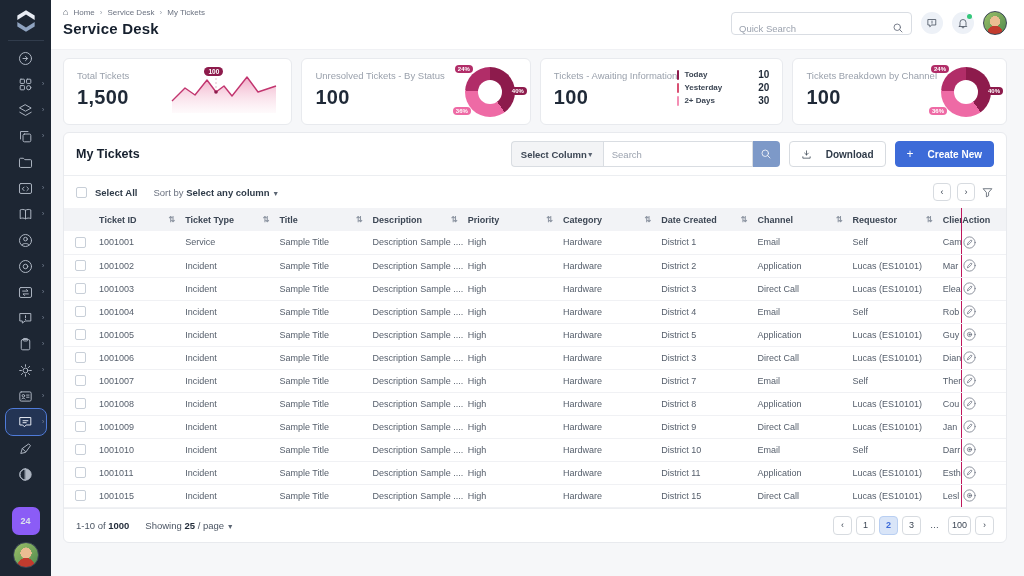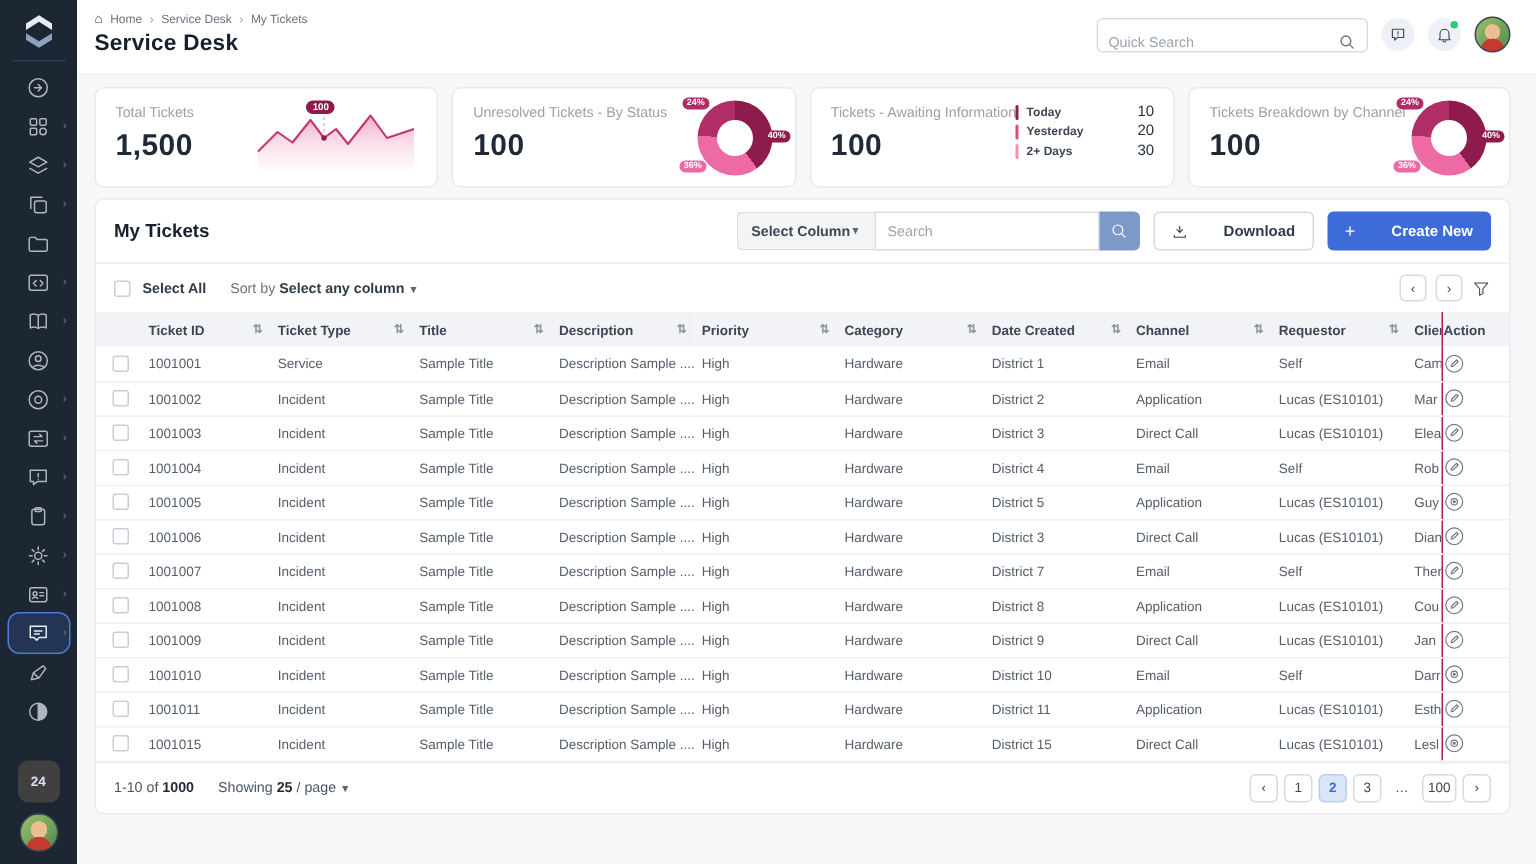--- a/index.html
+++ b/index.html
@@ -9,21 +9,21 @@
   
   .sidebar { position:fixed; left:0; top:0; width:51px; height:576px; background:#1d2633; display:flex; flex-direction:column; align-items:center; z-index:10; }
   .logo { width:26px; height:26px; margin:8px 0 6px; }
   .side-sep { width:36px; height:1px; background:#313c4c; margin-bottom:4px; }
   .nav-item { width:40px; height:26px; display:flex; align-items:center; justify-content:center; position:relative; border-radius:7px; margin:0; cursor:pointer; }
   .nav-item svg { width:17px; height:17px; stroke:#aeb6c2; fill:none; stroke-width:1.4; stroke-linecap:round; stroke-linejoin:round; }
   .nav-item .chev { position:absolute; right:1px; top:50%; transform:translateY(-50%); color:#717b8c; font-size:8px; line-height:1; }
   .nav-item.active { background:#233454; outline:1px solid #4f7bd9; }
   .nav-item.active svg { stroke:#e8ecf4; }
   .side-bottom { margin-top:auto; display:flex; flex-direction:column; align-items:center; gap:7px; padding-bottom:8px; }
-  .tile24 { width:28px; height:28px; border-radius:7px; background:#404040; color:#dbe2ec; font-size:9px; font-weight:bold; display:flex; align-items:center; justify-content:center; }
+  .tile24 { width:28px; height:28px; border-radius:7px; background:#8b5cf6; color:#dbe2ec; font-size:9px; font-weight:bold; display:flex; align-items:center; justify-content:center; }
   .avatar { width:26px; height:26px; border-radius:50%;
     background:
       radial-gradient(circle at 50% 98%, #c23b2e 0 32%, rgba(0,0,0,0) 33%),
       radial-gradient(circle at 50% 42%, #ebbd92 0 30%, rgba(0,0,0,0) 31%),
       linear-gradient(135deg,#9cc068,#4f8a4e);
     border:1px solid #3a4556; }
 
   
   .main { margin-left:51px; width:973px; height:576px; }
   .topbar { background:#ffffff; height:50px; display:flex; align-items:flex-start; padding:7px 17px 0 12px; border-bottom:1px solid #f0f1f4; }
@@ -55,35 +55,35 @@
   .donut { width:50px; height:50px; border-radius:50%; margin-left:4px; }
   .donut::after { content:""; position:absolute; left:17px; top:13px; width:24px; height:24px; border-radius:50%; background:#fff; }
   .pct { position:absolute; color:#fff; font-size:6px; font-weight:bold; padding:1px 3px; border-radius:4px; z-index:2; }
   .pct-24 { left:-6px; top:-2px; background:#b12d68; }
   .pct-40 { right:-10px; top:20px; background:#8d1b4c; }
   .pct-36 { left:-8px; bottom:4px; background:#ee6aa5; }
   .awaiting-legend { display:flex; flex-direction:column; gap:2px; margin-top:-1px; min-width:92px; }
   .leg-row { display:flex; align-items:center; font-size:8px; color:#374151; }
   .leg-bar { width:2px; height:10px; border-radius:1px; margin-right:5px; }
   .leg-label { font-weight:bold; color:#3c4654; }
-  .leg-val { margin-left:auto; font-size:10px; font-weight:normal; color:#1f2937; }
+  .leg-val { margin-left:auto; font-size:10px; font-weight:bold; color:#1f2937; }
 
   
   .panel { margin-top:7px; background:#fff; border:1px solid #e8eaee; border-radius:6px; overflow:hidden; }
   .panel-head { display:flex; align-items:center; padding:8px 12px; }
   .panel-title { font-size:12.5px; font-weight:bold; color:#16202e; }
   .head-controls { margin-left:auto; display:flex; align-items:center; gap:9px; }
   .search-group { display:flex; align-items:stretch; height:26px; }
   .sel-col { background:#f3f4f6; border:1px solid #d9dde2; border-right:none; border-radius:4px 0 0 4px; font-size:9.5px; font-weight:bold; color:#3c4654; display:flex; align-items:center; gap:0; padding:0 9px; cursor:pointer; }
   .sel-col .chev { font-size:7px; color:#5b6573; }
   .search-group input { width:150px; border:1px solid #d9dde2; font-size:9.5px; padding:0 8px; outline:none; color:#374151; font-family:inherit; }
   .search-group input::placeholder { color:#9ca3af; }
   .search-submit { width:27px; background:#7d99c8; border:none; border-radius:0 4px 4px 0; display:flex; align-items:center; justify-content:center; cursor:pointer; }
   .search-submit svg { width:12px; height:12px; stroke:#fff; fill:none; stroke-width:1.6; stroke-linecap:round; }
-  .btn { height:26px; border-radius:4px; font-size:10px; font-weight:bold; display:flex; align-items:center; gap:24px; padding:0 11px; cursor:pointer; font-family:inherit; }
+  .btn { height:26px; border-radius:4px; font-size:10px; font-weight:bold; display:flex; align-items:center; gap:14px; padding:0 11px; cursor:pointer; font-family:inherit; }
   .btn-ghost { background:#fff; border:1px solid #d7dbe0; color:#2f3b49; }
   .btn-ghost svg { width:11px; height:11px; stroke:#2f3b49; fill:none; stroke-width:1.6; stroke-linecap:round; stroke-linejoin:round; }
   .btn-primary { background:#3d6bd8; border:1px solid #3d6bd8; color:#fff; }
   .btn-primary .plus { font-size:12px; font-weight:normal; }
 
   .sub-head { display:flex; align-items:center; gap:8px; padding:7px 12px; border-top:1px solid #eceef1; }
   .checkbox { width:11px; height:11px; border:1px solid #c8cfd8; border-radius:2px; background:#fff; cursor:pointer; }
   .sel-all { font-size:9.5px; font-weight:bold; color:#2f3b49; }
   .sortby { font-size:9.5px; color:#6b7280; margin-left:8px; }
   .sortby b { color:#2f3b49; }

